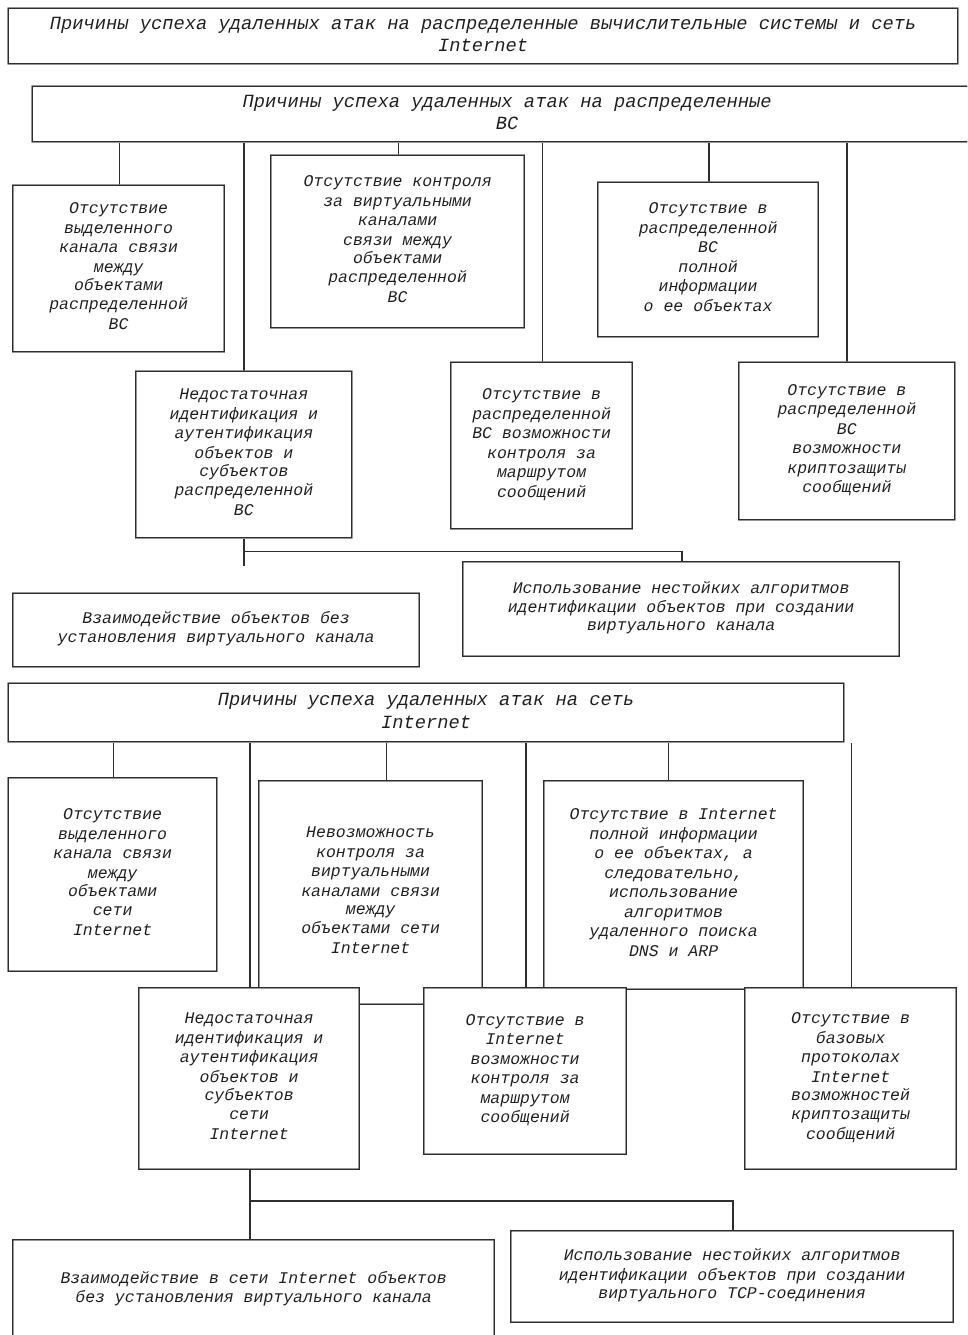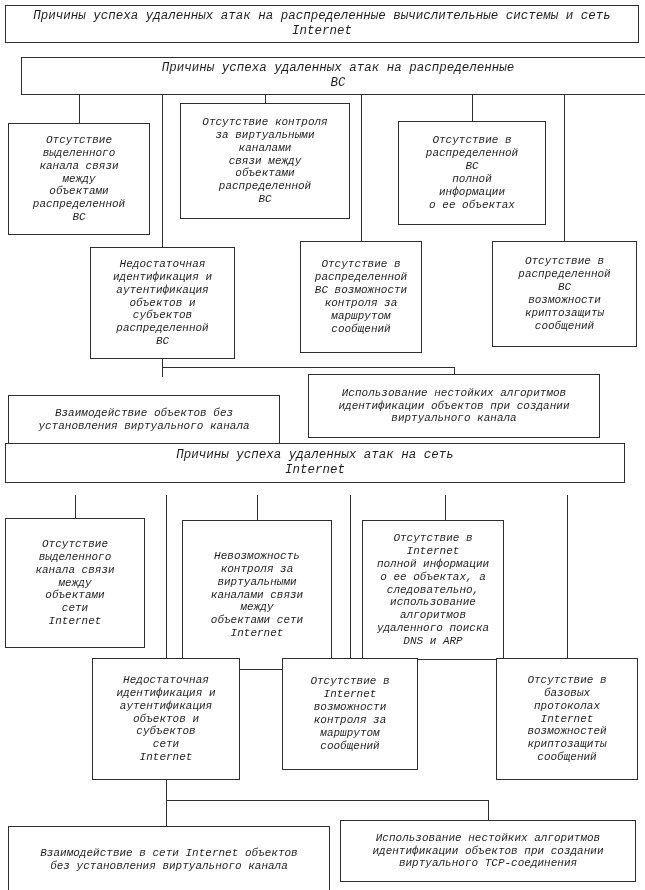--- a/index.html
+++ b/index.html
@@ -117,40 +117,40 @@
 криптозащиты
 сообщений</div>
 
   <div class="box" style="left:8px; top:395px; width:272px; height:50px;">Взаимодействие объектов без
 установления виртуального канала</div>
 
   <div class="box" style="left:308px; top:374px; width:292px; height:64px;">Использование нестойких алгоритмов
 идентификации объектов при создании
 виртуального канала</div>
 
-  <div class="box title" style="left:5px; top:443px; width:620px; height:40px;">Причины успеха удаленных атак на сеть
+  <div class="box title" style="left:5px; top:455px; width:558px; height:40px;">Причины успеха удаленных атак на сеть
 Internet</div>
 
   <div class="box" style="left:5px; top:518px; width:140px; height:130px;">Отсутствие
 выделенного
 канала связи
 между
 объектами
 сети
 Internet</div>
 
-  <div class="box" style="left:182px; top:520px; width:150px; height:150px;text-align:center;">Невозможность
+  <div class="box" style="left:172px; top:520px; width:150px; height:150px;text-align:center;">Невозможность
 контроля за
 виртуальными
 каналами связи
 между
 объектами сети
 Internet</div>
 
-  <div class="box" style="left:362px; top:520px; width:142px; height:140px;">Отсутствие в Internet
+  <div class="box" style="left:362px; top:520px; width:174px; height:140px;">Отсутствие в Internet
 полной информации
 о ее объектах, а
 следовательно,
 использование
 алгоритмов
 удаленного поиска
 DNS и ARP</div>
 
   <div class="box" style="left:92px; top:658px; width:148px; height:122px;">Недостаточная
 идентификация и

